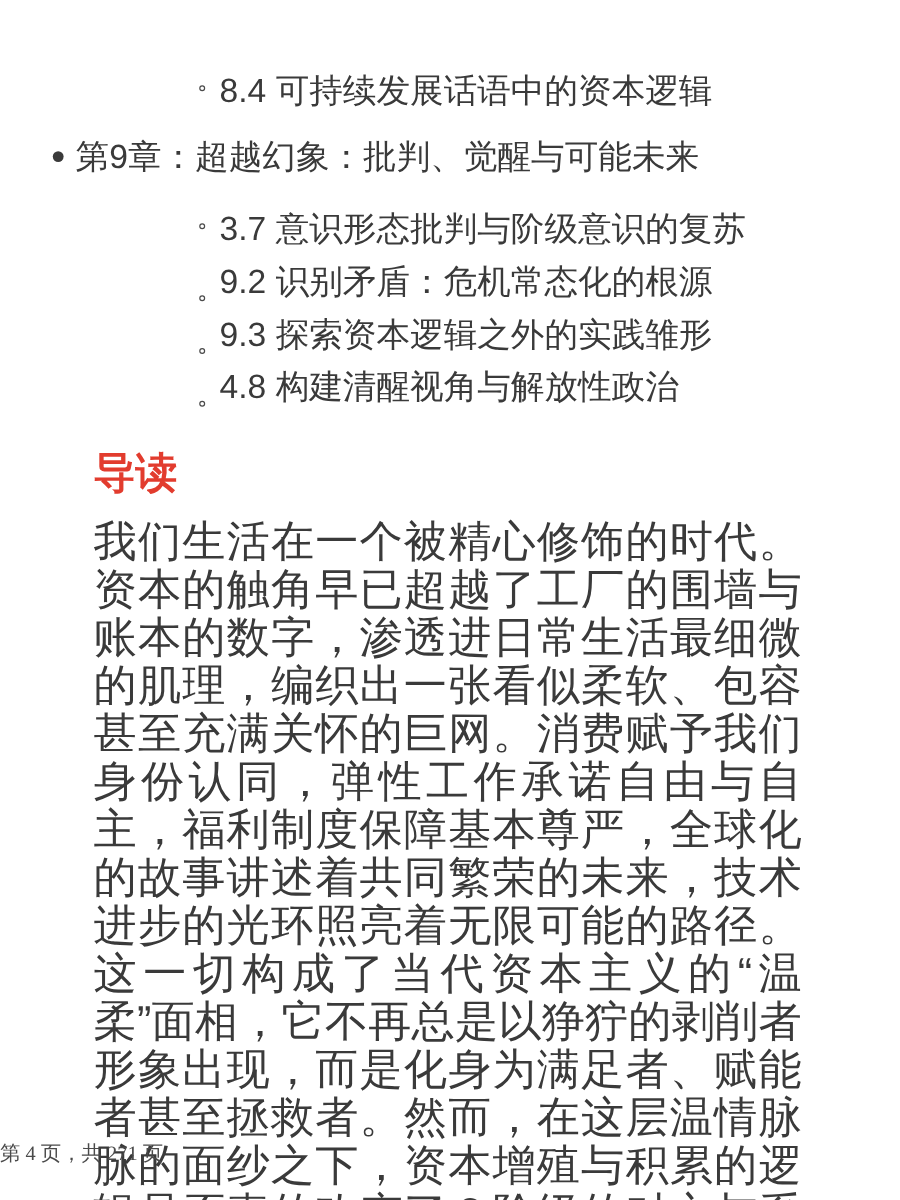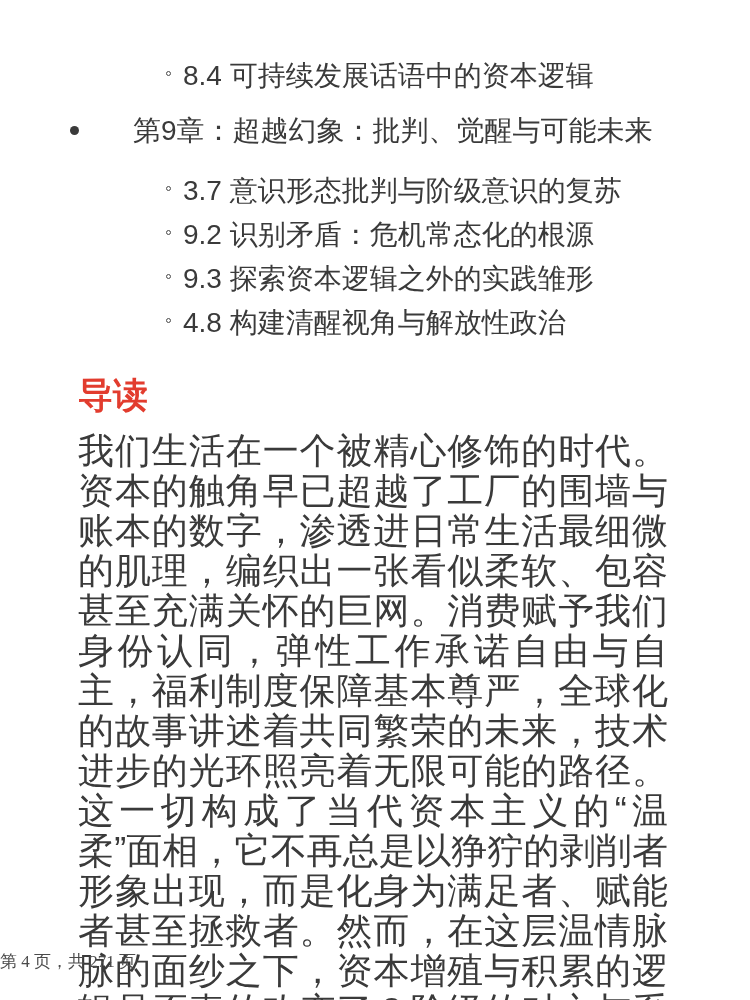--- a/index.html
+++ b/index.html
@@ -23,24 +23,24 @@
     color: var(--text);
   }
   ul.toc { list-style: none; }
   .toc li {
     display: flex;
     align-items: flex-start;
     font-size: 28px;
     line-height: 33px;
     color: var(--text);
   }
-  .toc li + li { margin-top: 11px; }
+  .toc li + li { margin-top: 11px; align-items: flex-end; }
   ul.toc-l1 { margin-top: 22px; }
   ul.toc-l2.nested { margin-top: 27px; }
-  .toc-l1 > li { padding-left: 70px; gap: 44px; }
+  .toc-l1 > li { padding-left: 44px; }
   .toc-l2 > li { padding-left: 166px; }
   .bullet {
     flex: 0 0 auto;
     display: inline-block;
     border-radius: 50%;
   }
   .bullet.solid {
     width: 9px; height: 9px;
     background: var(--text);
     margin: 12px 10px 0 0;

